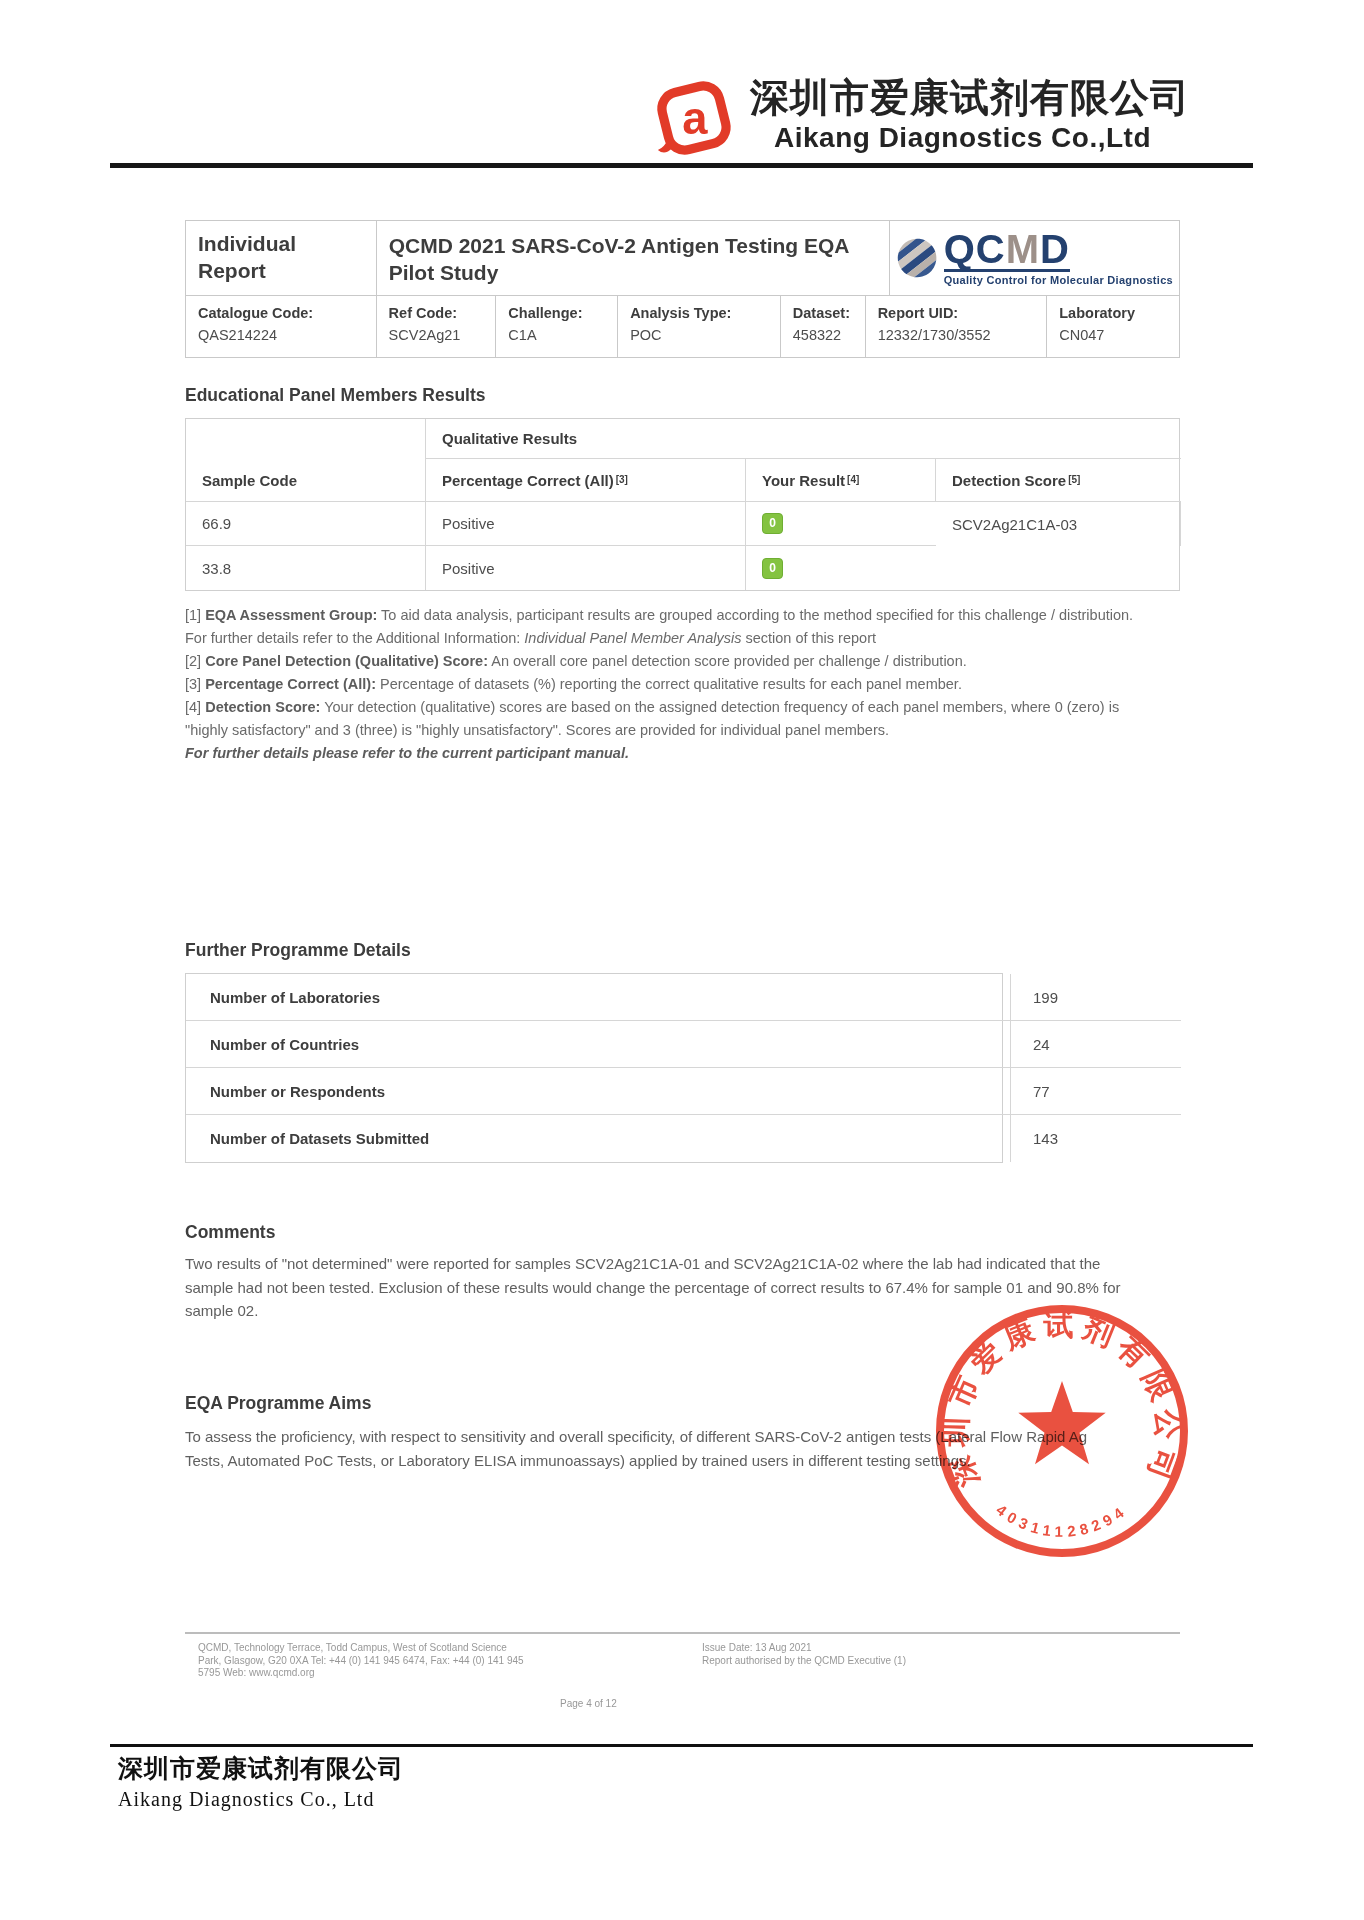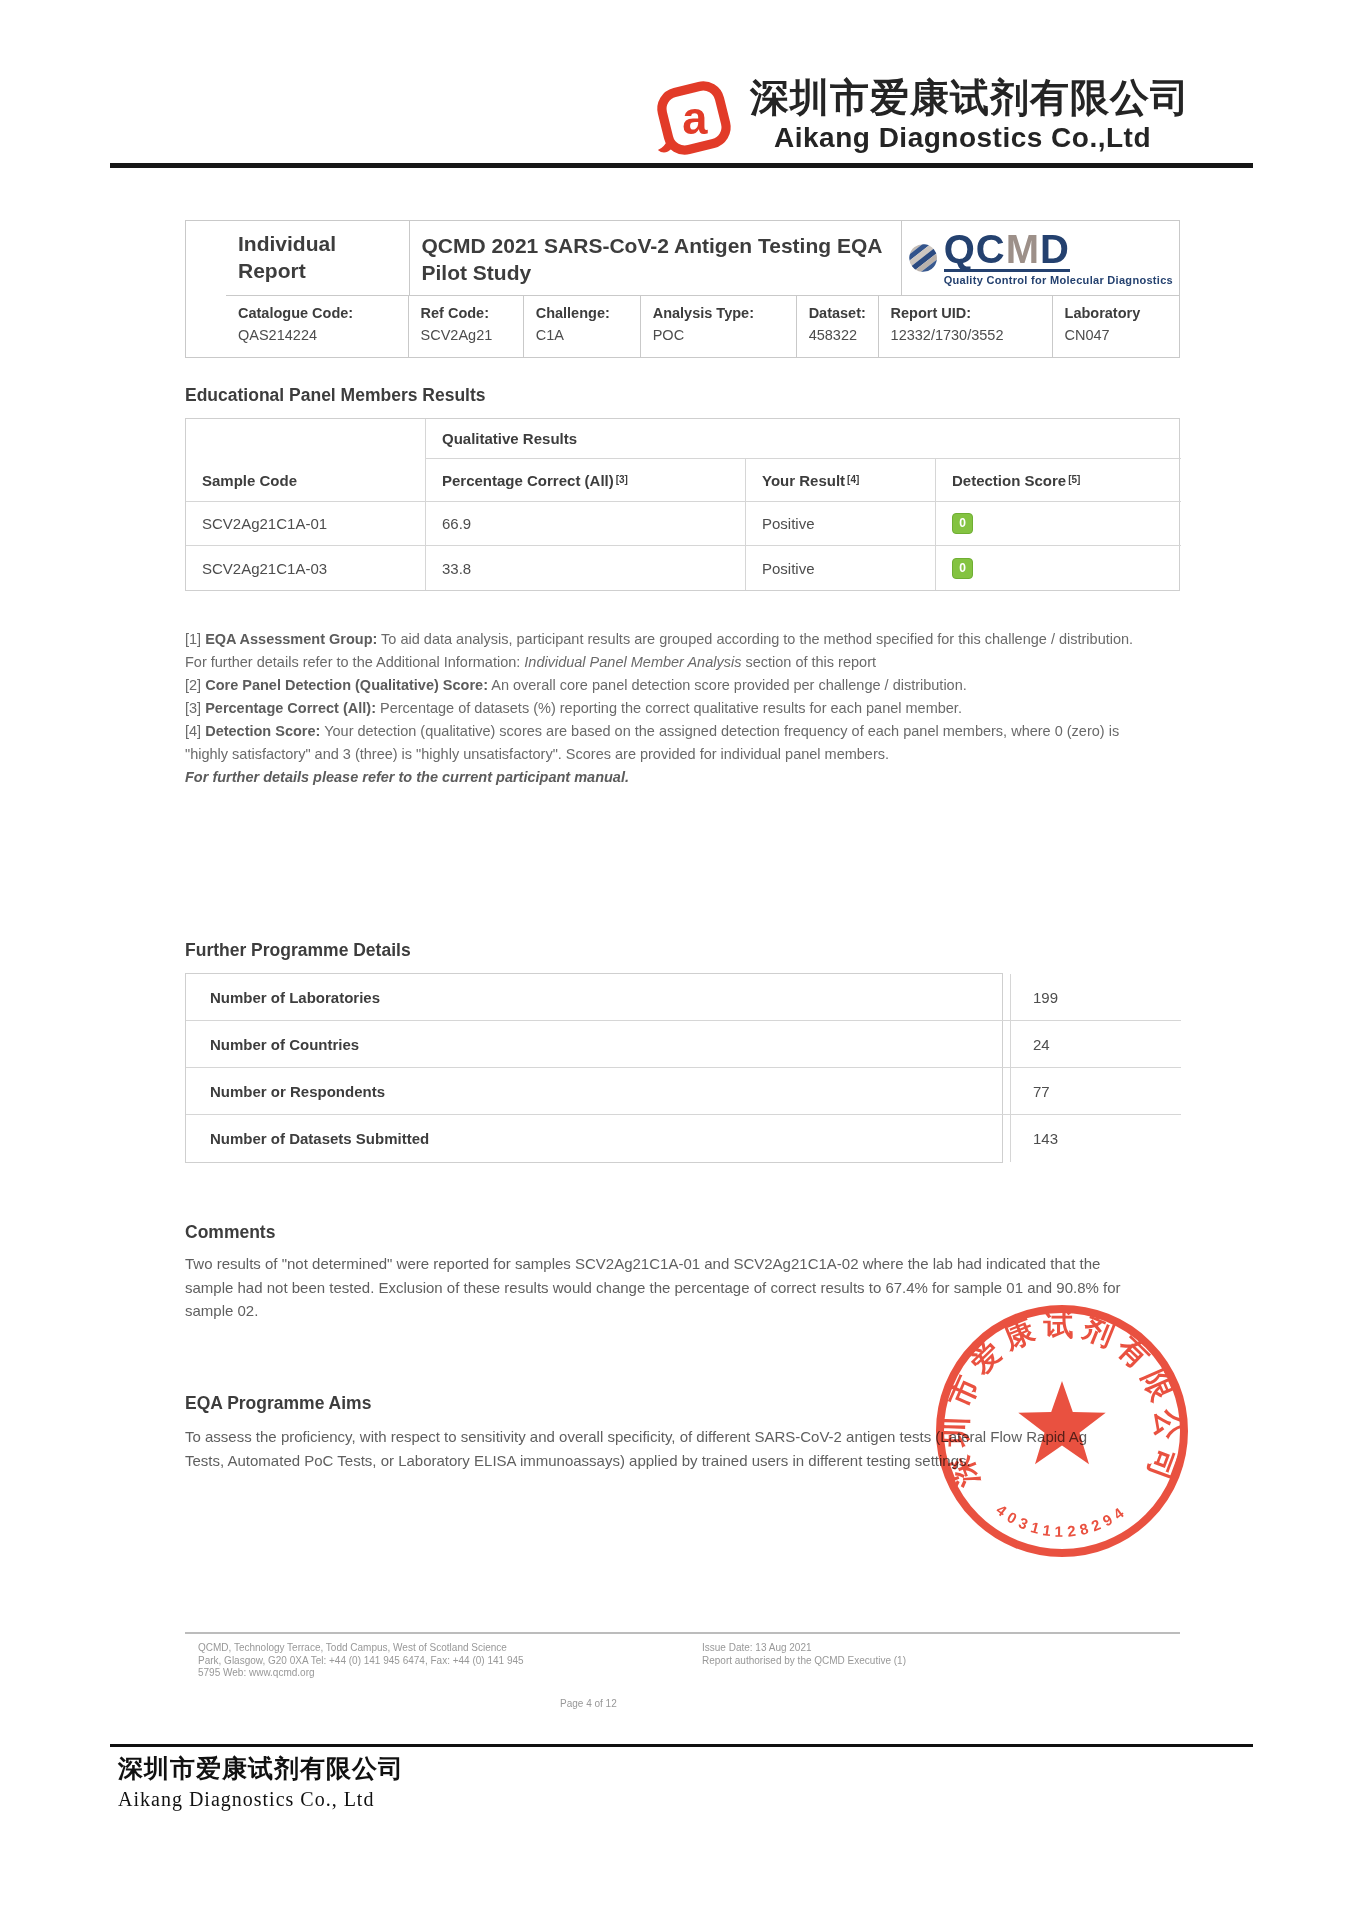--- a/index.html
+++ b/index.html
@@ -11,21 +11,21 @@
 
   
   .brand{position:absolute;left:652px;top:76px;display:flex;gap:14px;align-items:flex-start;}
   .brand-icon{width:84px;height:84px;flex:0 0 auto;}
   .brand-names{display:flex;flex-direction:column;}
   .name-zh{font-size:39px;font-weight:bold;color:#242424;letter-spacing:1px;white-space:nowrap;line-height:1.15;}
   .name-en{font-size:28px;font-weight:bold;color:#242424;letter-spacing:.5px;white-space:nowrap;margin-top:1px;margin-left:24px;}
   .header-rule{position:absolute;left:110px;top:163px;width:1143px;height:5px;background:#161616;}
 
   
-  .rpt{position:absolute;left:185px;top:220px;width:995px;border:1px solid #c9c9c9;box-sizing:border-box;padding-left:40px;}
+  .rpt{position:absolute;left:185px;top:220px;width:995px;border:1px solid #c9c9c9;box-sizing:border-box;}
   .rpt-row{display:flex;box-sizing:border-box;}
   .rpt-row1{height:75px;border-bottom:1px solid #c9c9c9;}
   .rpt-row2{height:61px;}
   .rcell{box-sizing:border-box;border-right:1px solid #c9c9c9;padding:9px 12px;overflow:hidden;}
   .rcell:last-child{border-right:none;}
   .rpt-type{width:191px;font-size:21px;font-weight:bold;line-height:1.3;color:#3d3d3d;}
   .rpt-title{width:514px;font-size:21px;font-weight:bold;line-height:1.3;color:#3d3d3d;padding-top:11px;}
   .rpt-logo{width:290px;display:flex;align-items:center;gap:6px;padding:4px 6px;}
   .meta-label{font-size:14.5px;font-weight:bold;color:#3d3d3d;white-space:nowrap;}
   .meta-value{font-size:14.5px;color:#4d4d4d;margin-top:6px;white-space:nowrap;}
@@ -48,21 +48,21 @@
   .c-bb{border-bottom:1px solid #d6d6d6;}
   .cell-sample-head{grid-row:1/3;display:flex;align-items:flex-end;padding:0 8px 12px 16px;font-weight:bold;}
   .cell-group{grid-column:2/5;padding:11px 0 0 16px;font-weight:bold;}
   .hcell{display:flex;align-items:center;padding-left:16px;font-weight:bold;}
   .dcell{display:flex;align-items:center;padding-left:16px;color:#4d4d4d;}
   sup.mark{font-size:10px;margin-left:2px;position:relative;top:-1px;font-weight:bold;}
   .badge{display:inline-block;width:19px;height:19px;background:#84c341;border:1px solid #6fae33;border-radius:4px;
          color:#fff;font-size:12px;font-weight:bold;text-align:center;line-height:19px;}
 
   
-  .footnotes{position:absolute;left:185px;top:628px;width:952px;font-size:14.5px;line-height:23px;color:#6a6a6a;}
+  .footnotes{position:absolute;left:185px;top:604px;width:952px;font-size:14.5px;line-height:23px;color:#6a6a6a;}
   .footnotes b{color:#5c5c5c;}
   .fn-close{font-weight:bold;font-style:italic;color:#5c5c5c;}
 
   
   .det{position:absolute;left:185px;top:973px;width:818px;display:grid;
        grid-template-columns:825px 170px;grid-template-rows:47px 47px 47px 47px;
        border:1px solid #cfcfcf;box-sizing:border-box;font-size:15px;}
   .det > div{box-sizing:border-box;display:flex;align-items:center;}
   .det .lab{font-weight:bold;padding-left:24px;border-right:1px solid #d6d6d6;}
   .det .val{padding-left:22px;color:#4d4d4d;}
@@ -178,21 +178,20 @@
       </div>
     <div class="hcell c-br c-bb">
         <span>Your Result</span>
         <sup class="mark">[4]</sup>
       </div>
     <div class="hcell c-bb">
         <span>Detection Score</span>
         <sup class="mark">[5]</sup>
       </div>
 
-    <div class="dcell c-br c-bb">SCV2Ag21C1A-01</div>
     <div class="dcell c-br c-bb">66.9</div>
     <div class="dcell c-br c-bb">Positive</div>
     <div class="dcell c-bb">
         <span class="badge">0</span>
       </div>
 
     <div class="dcell c-br">SCV2Ag21C1A-03</div>
     <div class="dcell c-br">33.8</div>
     <div class="dcell c-br">Positive</div>
     <div class="dcell">

